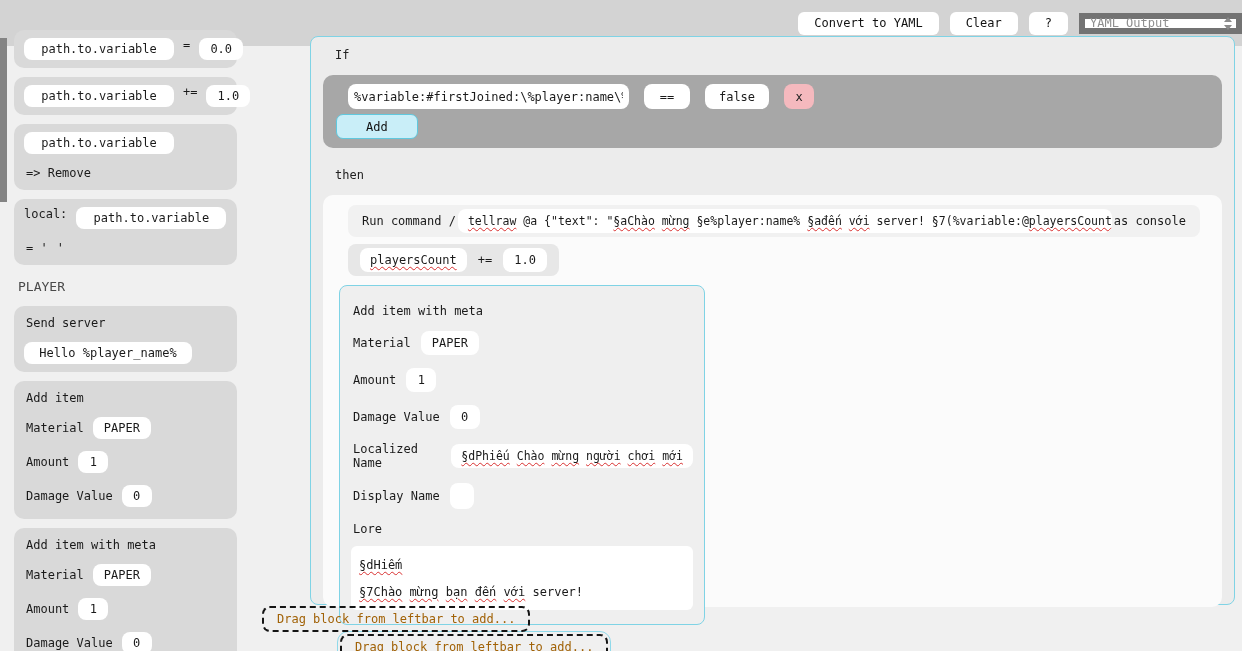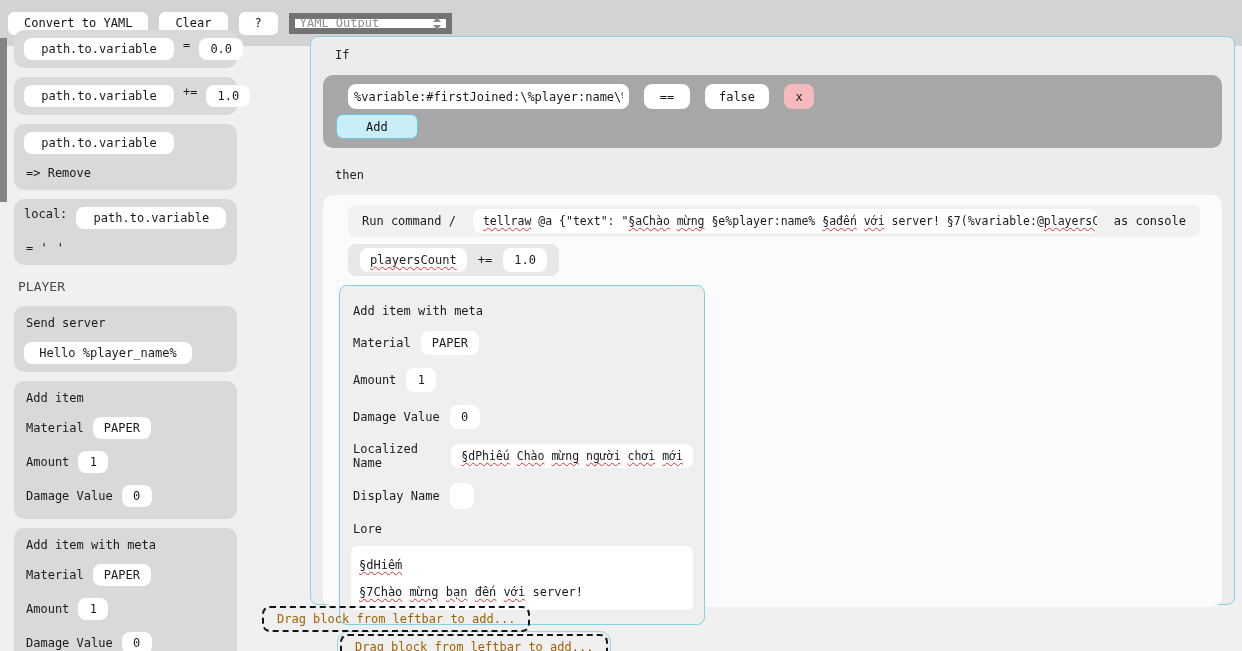--- a/index.html
+++ b/index.html
@@ -10,20 +10,21 @@
     font-size:12px;
     color:#1a1a1a;
     position:relative;
   }
 
   
   .toolbar {
     position:absolute; top:0; left:0; width:1242px; height:46px;
     background:#d3d3d3; display:flex; align-items:center; gap:11px;
     padding-left:8px;
+    justify-content:flex-end;
   }
   .tb-btn {
     background:#fff; border:none; border-radius:6px; height:23px;
     font:inherit; font-size:12px; color:#111; padding:0 16px; cursor:pointer;
   }
   .tb-select {
     position:relative; width:163px; height:21px; background:#fff;
     border:6px solid #737373; display:flex; align-items:center;
     color:#8f8f8f; padding-left:5px; cursor:default;
   }
@@ -74,21 +75,21 @@
     margin:5px 0 1px 1px; background:#c9eef8; border:1px solid #5fc8de;
     border-radius:7px; height:25px; padding:0 29px; font:inherit; color:#111; cursor:pointer;
   }
   .then-label { margin:20px 0 0 24px; }
   .then-body {
     margin:13px 12px 0 12px; background:#fbfbfb; border-radius:10px;
     padding:10px 0 12px 0; height:412px;
   }
   .run-row {
     margin:0 22px 7px 25px; background:#f1f1f1; border-radius:8px;
-    display:flex; align-items:center; height:32px; padding:0 14px; gap:17px;
+    display:flex; align-items:center; height:32px; padding:0 14px; gap:2px;
   }
   .run-input {
     flex:1; background:#fff; border-radius:8px; height:24px;
     display:flex; align-items:center; padding:0 10px; white-space:pre;
     font-size:11.5px; overflow:hidden;
   }
   .inc-row {
     display:inline-flex; margin-left:25px; background:#e7e7e7; border-radius:8px;
     height:32px; align-items:center; padding:0 12px; gap:11px;
   }

